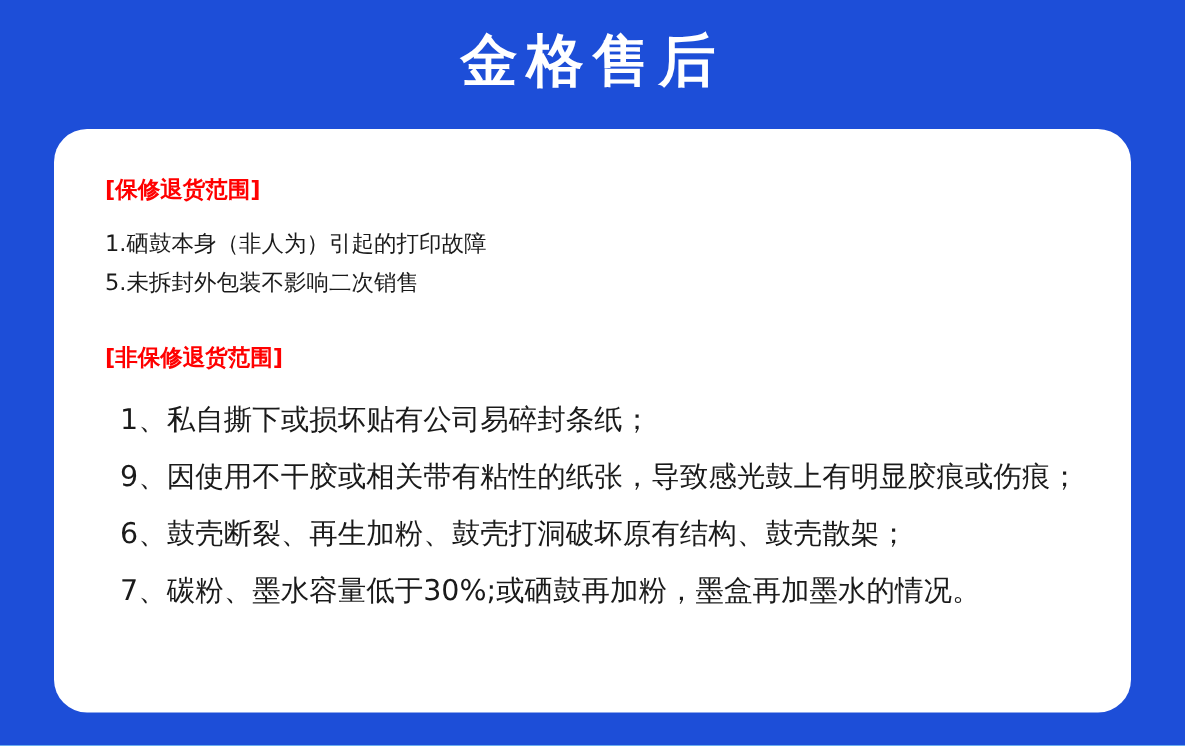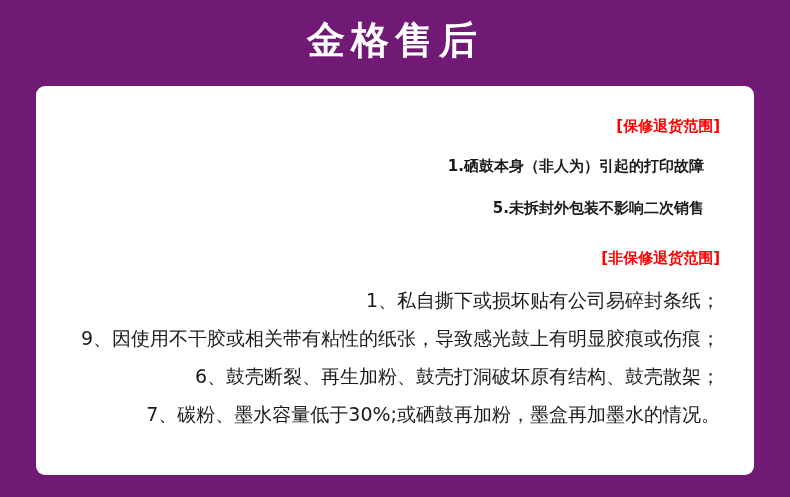--- a/index.html
+++ b/index.html
@@ -10,61 +10,59 @@
     width: 790px;
     height: 497px;
     background: #0a9ef0;
     font-family: "DejaVu Sans", "Liberation Sans", sans-serif;
     overflow: hidden;
   }
   .page {
     position: relative;
     width: 790px;
     height: 497px;
-    background: #701a75;
+    background: #1d4ed8;
     box-sizing: border-box;
   }
   .title {
     text-align: center;
     color: #ffffff;
     font-size: 38px;
     font-weight: bold;
     letter-spacing: 6px;
     padding-top: 18px;
     padding-bottom: 14px;
     line-height: 1.2;
   }
   .card {
     position: absolute;
     left: 36px;
     right: 36px;
     top: 86px;
     bottom: 22px;
     background: #ffffff;
-    border-radius: 9px;
+    border-radius: 22px;
     box-sizing: border-box;
     padding: 30px 34px 20px 34px;
-    text-align: right;
   }
   .section-heading {
     color: #ff0000;
     font-size: 15px;
     font-weight: bold;
     margin: 0 0 12px 0;
     line-height: 1.4;
   }
   .section-heading.second {
     margin-top: 26px;
   }
   .line-a {
     color: #1a1a1a;
     font-size: 15px;
     line-height: 1.75;
-    margin: 16px;
-    font-weight: bold;
+    margin: 0;
   }
   .list-b {
     margin: 0;
     padding: 0;
   }
   .line-b {
     color: #1a1a1a;
     font-size: 19px;
     line-height: 2.0;
     margin: 0;

